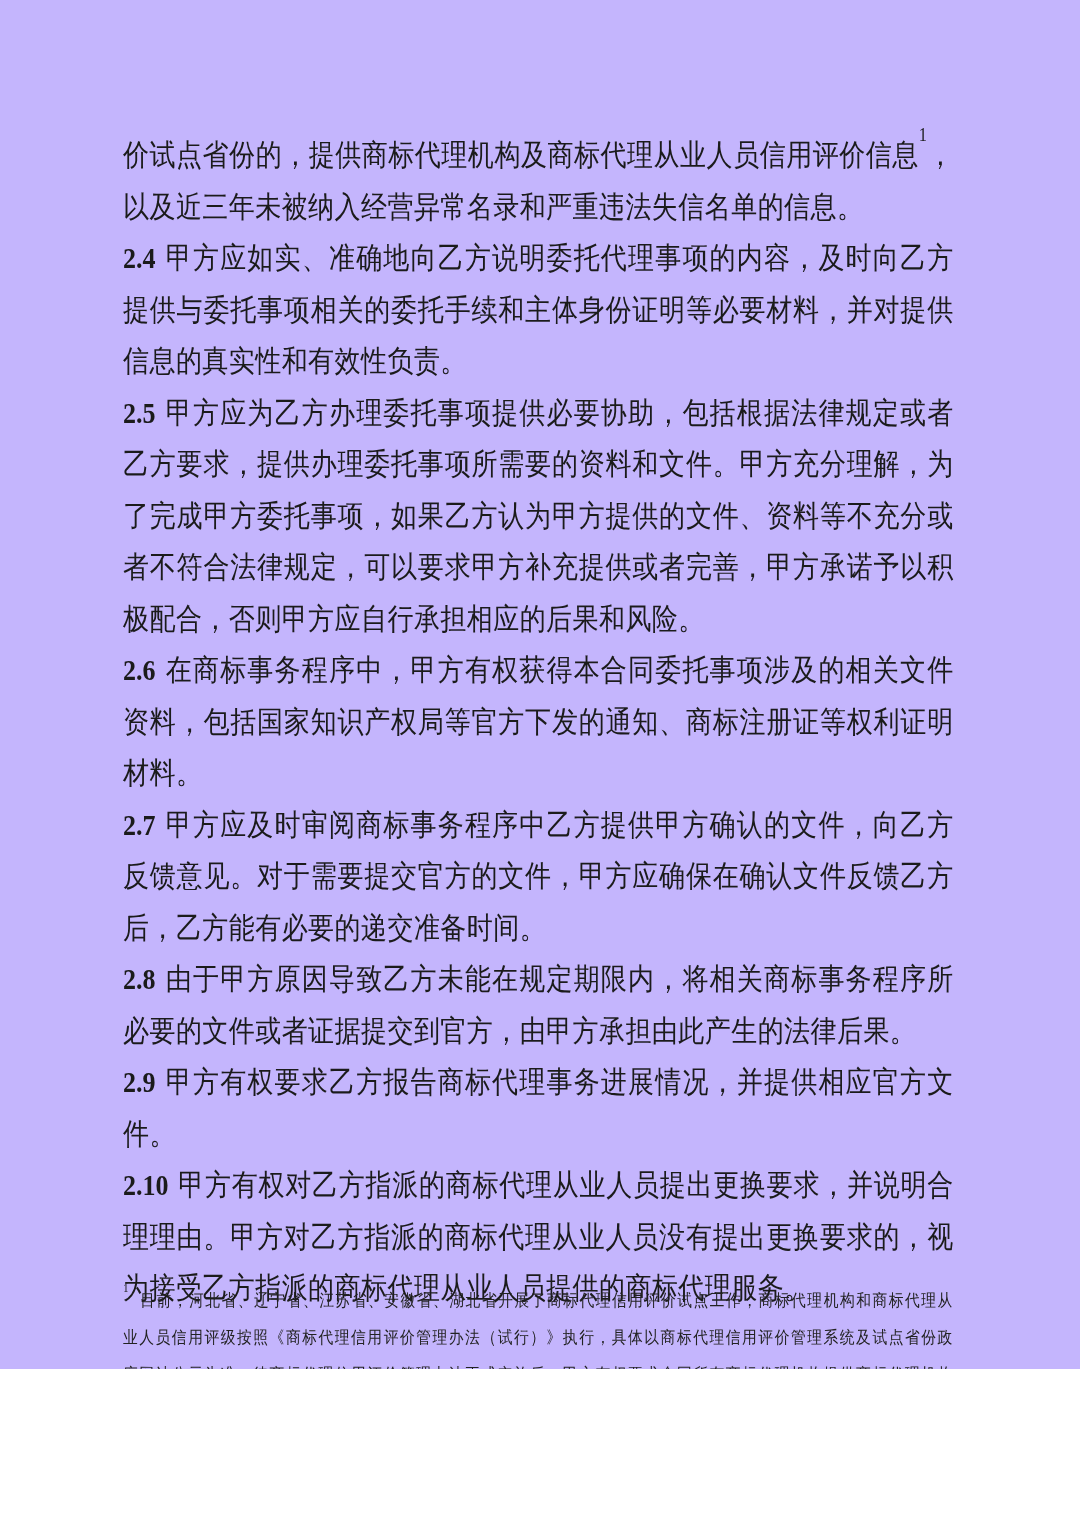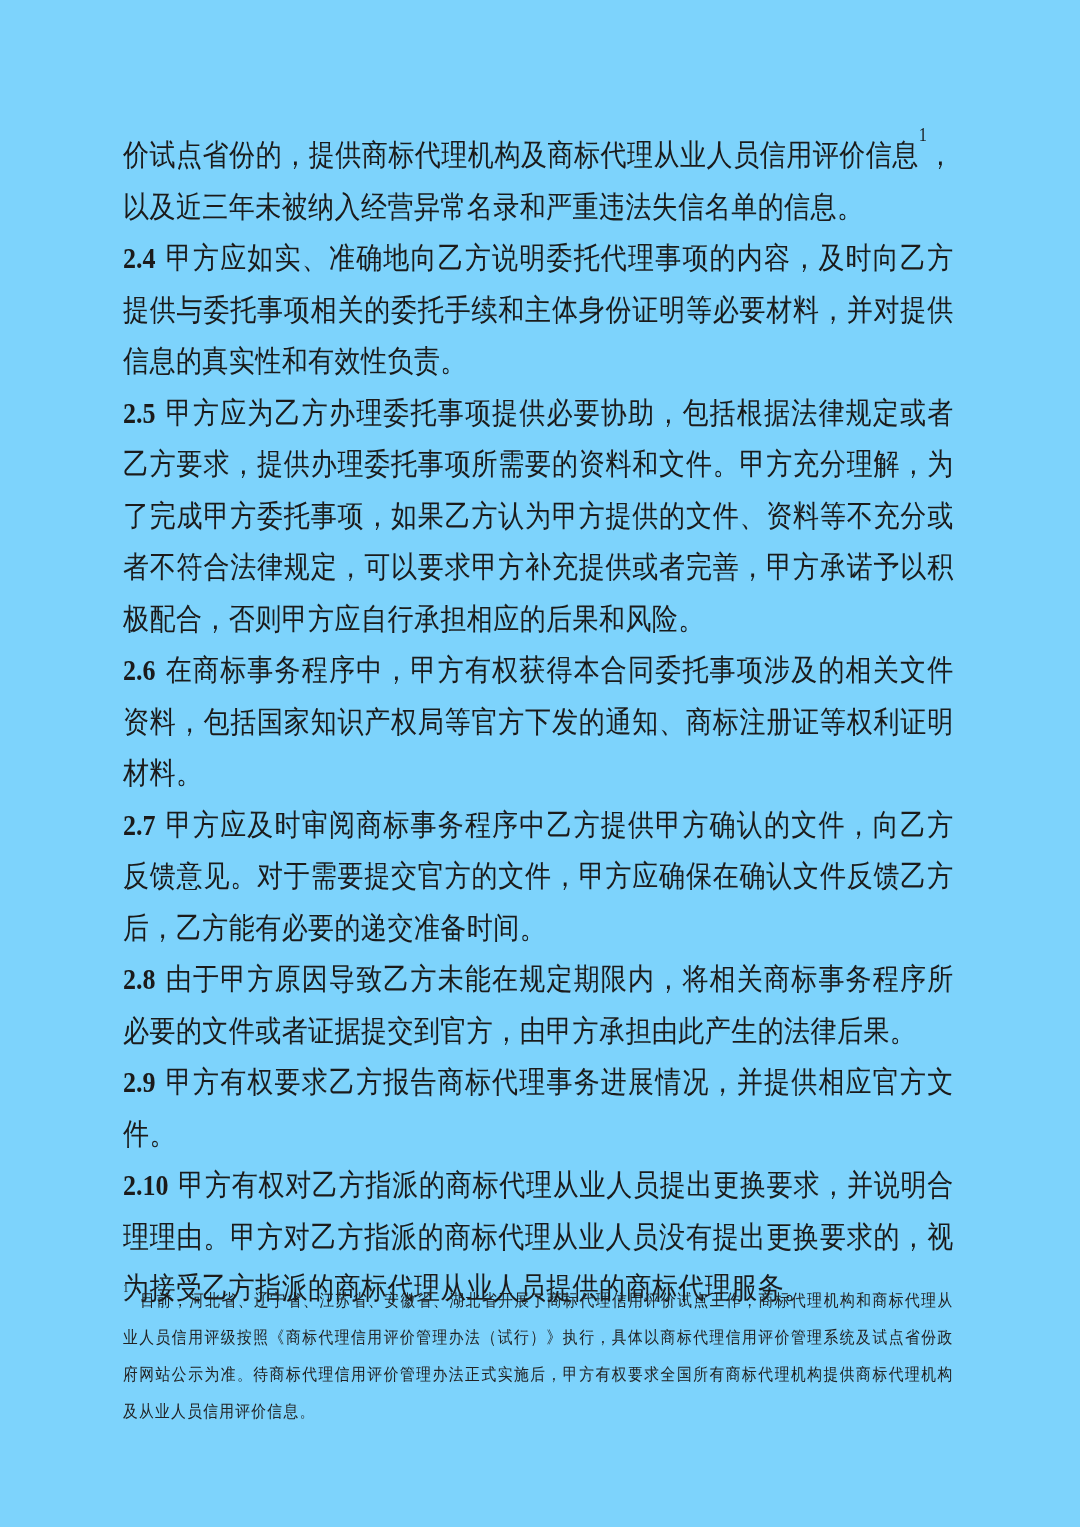--- a/index.html
+++ b/index.html
@@ -3,22 +3,22 @@
 <meta charset="utf-8">
 <style>
   html, body {
     margin: 0;
     padding: 0;
     background: #ffffff;
   }
   .page {
     position: relative;
     width: 1080px;
-    height: 1527px;
-    background: #7dd3fc;
+    height: 1369px;
+    background: #c4b5fd;
     overflow: hidden;
     font-family: "Liberation Serif", "DejaVu Serif", serif;
     color: #1b1b1b;
   }
   
   .content-scale {
     position: absolute;
     left: 123px;
     top: 129px;
     width: 958px;

